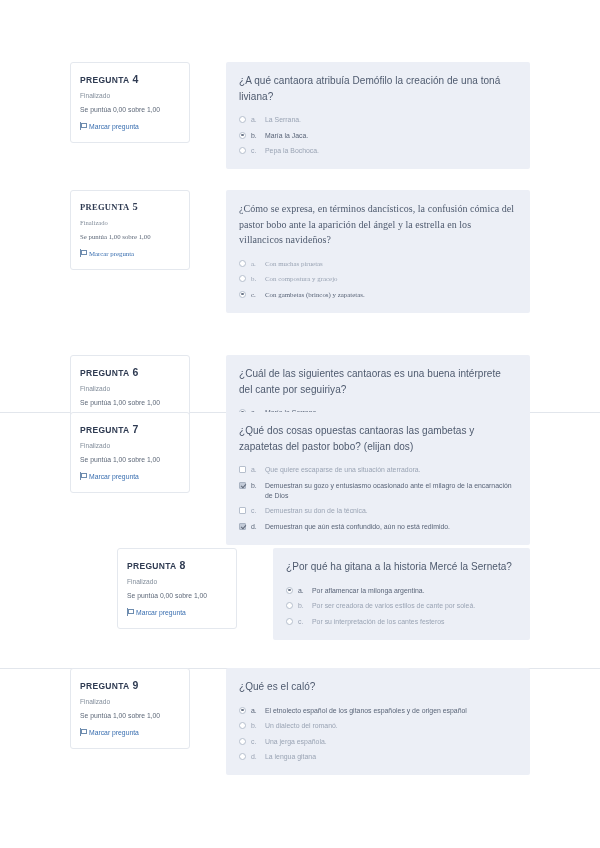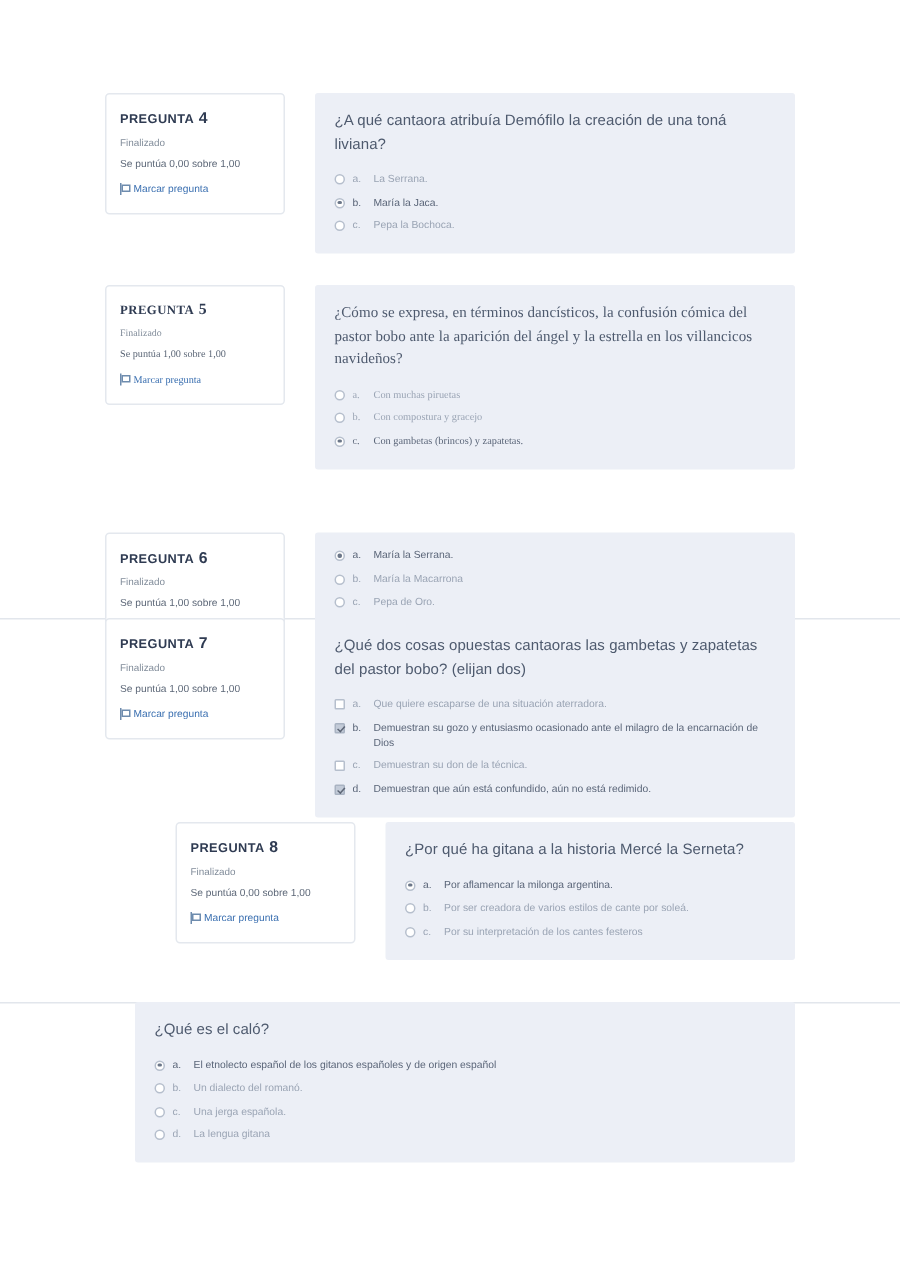--- a/index.html
+++ b/index.html
@@ -22,21 +22,21 @@
     background: #ffffff;
   }
 
   
   .qblock {
     position: absolute;
     left: 70px;
     width: 460px;
     display: flex;
     align-items: flex-start;
-    gap: 0px;
+    gap: 16px;
   }
 
   .qinfo {
     width: 120px;
     flex: 0 0 120px;
     background: #ffffff;
     border: 1px solid #e4e8ee;
     border-radius: 3px;
     padding: 10px 9px 12px 9px;
   }
@@ -236,20 +236,21 @@
         <div class="qinfo">
           <div class="qinfo-title"><span>PREGUNTA</span><span class="qnum">6</span></div>
           <div class="qinfo-state">Finalizado</div>
           <div class="qinfo-grade">Se puntúa 1,00 sobre 1,00</div>
           <div class="qinfo-flag">
             <span class="flag-icon"></span>
             <span>Marcar pregunta</span>
           </div>
         </div>
         <div class="qpanel">
+          <div class="qtext">¿Cuál de las siguientes cantaoras es una buena intérprete del cante por seguiriya?</div>
           <div class="answers">
             <div class="answer">
               <span class="ctl radio checked"></span>
               <span class="alabel">a.</span>
               <span class="atext">María la Serrana.</span>
             </div>
             <div class="answer faded">
               <span class="ctl radio"></span>
               <span class="alabel">b.</span>
               <span class="atext">María la Macarrona</span>
@@ -323,20 +324,29 @@
             </div>
             <div class="answer faded">
               <span class="ctl radio"></span>
               <span class="alabel">c.</span>
               <span class="atext">Por su interpretación de los cantes festeros</span>
             </div>
           </div>
         </div>
       </div>
       <div class="qblock" style="top: 668px;">
+        <div class="qinfo">
+          <div class="qinfo-title"><span>PREGUNTA</span><span class="qnum">9</span></div>
+          <div class="qinfo-state">Finalizado</div>
+          <div class="qinfo-grade">Se puntúa 1,00 sobre 1,00</div>
+          <div class="qinfo-flag">
+            <span class="flag-icon"></span>
+            <span>Marcar pregunta</span>
+          </div>
+        </div>
         <div class="qpanel">
           <div class="qtext">¿Qué es el caló?</div>
           <div class="answers">
             <div class="answer">
               <span class="ctl radio checked"></span>
               <span class="alabel">a.</span>
               <span class="atext">El etnolecto español de los gitanos españoles y de origen español</span>
             </div>
             <div class="answer faded">
               <span class="ctl radio"></span>

